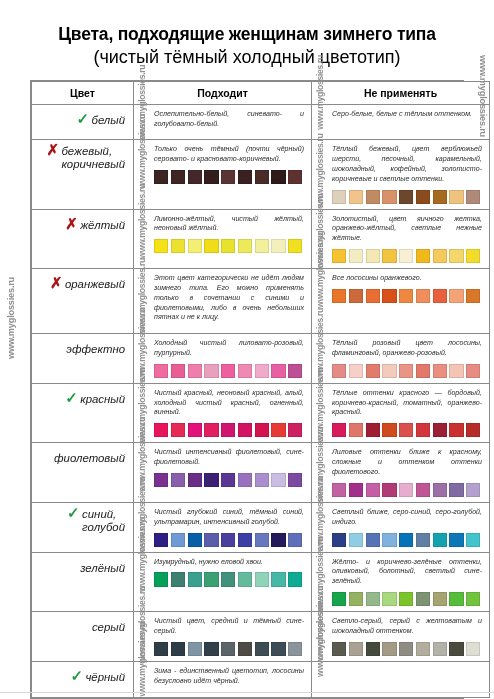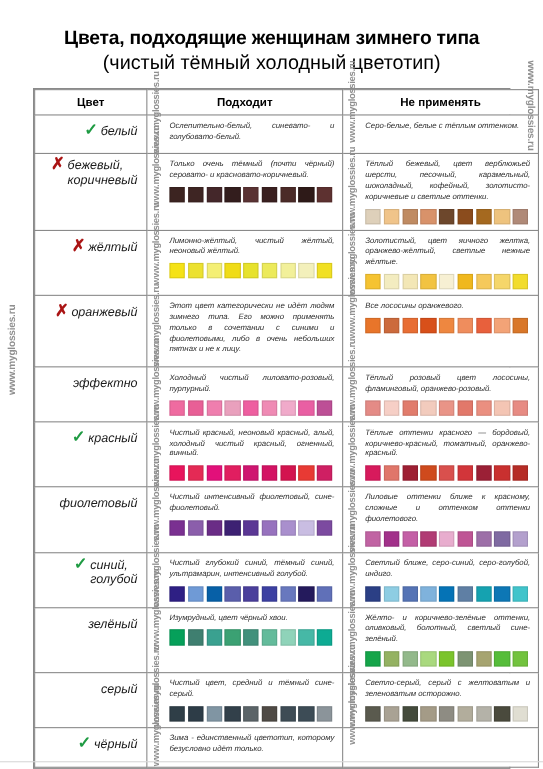--- a/index.html
+++ b/index.html
@@ -450,21 +450,21 @@
               </div>
             </td>
           </tr>
           <tr>
             <td>
               <div class="name-cell"><span class="name-inner">зелёный</span></div>
             </td>
             <td>
               <div class="desc-cell">
                 <span class="wm-vert wm-up" style="left: 3px; top: 0px; height: 100%; position: absolute;">www.myglossies.ru</span>
-                <div class="desc-text">Изумрудный, цвет чёрный хвои.</div>
+                <div class="desc-text">Изумрудный, нужно еловой хвои.</div>
                 <div class="swatch-row">
                   <div class="swatch" style="background: rgb(6, 160, 90);"></div>
                   <div class="swatch" style="background: rgb(63, 127, 112);"></div>
                   <div class="swatch" style="background: rgb(58, 161, 144);"></div>
                   <div class="swatch" style="background: rgb(59, 161, 115);"></div>
                   <div class="swatch" style="background: rgb(66, 145, 124);"></div>
                   <div class="swatch" style="background: rgb(99, 187, 155);"></div>
                   <div class="swatch" style="background: rgb(143, 211, 185);"></div>
                   <div class="swatch" style="background: rgb(70, 184, 166);"></div>
                   <div class="swatch" style="background: rgb(13, 171, 147);"></div>
@@ -506,21 +506,21 @@
                   <div class="swatch" style="background: rgb(79, 74, 69);"></div>
                   <div class="swatch" style="background: rgb(62, 76, 85);"></div>
                   <div class="swatch" style="background: rgb(61, 76, 86);"></div>
                   <div class="swatch" style="background: rgb(139, 148, 154);"></div>
                 </div>
               </div>
             </td>
             <td>
               <div class="desc-cell">
                 <span class="wm-vert wm-up" style="left: 3px; top: 0px; height: 100%; position: absolute;">www.myglossies.ru</span>
-                <div class="desc-text">Светло-серый, серый с желтоватым и зеленоватым осторожно.</div>
+                <div class="desc-text">Светло-серый, серый с желтоватым и шоколадный оттенком.</div>
                 <div class="swatch-row">
                   <div class="swatch" style="background: rgb(90, 90, 78);"></div>
                   <div class="swatch" style="background: rgb(169, 162, 148);"></div>
                   <div class="swatch" style="background: rgb(68, 75, 60);"></div>
                   <div class="swatch" style="background: rgb(164, 155, 135);"></div>
                   <div class="swatch" style="background: rgb(142, 140, 131);"></div>
                   <div class="swatch" style="background: rgb(178, 173, 156);"></div>
                   <div class="swatch" style="background: rgb(180, 178, 168);"></div>
                   <div class="swatch" style="background: rgb(74, 74, 61);"></div>
                   <div class="swatch" style="background: rgb(224, 222, 210);"></div>
@@ -528,21 +528,21 @@
               </div>
             </td>
           </tr>
           <tr>
             <td>
               <div class="name-cell"><span class="name-inner"><span class="mark tick">✓</span>чёрный</span></div>
             </td>
             <td>
               <div class="desc-cell">
                 <span class="wm-vert wm-up" style="left: 3px; top: 0px; height: 100%; position: absolute;">www.myglossies.ru</span>
-                <div class="desc-text">Зима - единственный цветотип, которому безусловно идёт только.</div>
+                <div class="desc-text">Зима - единственный цветотип, лососины безусловно идёт чёрный.</div>
               </div>
             </td>
             <td>
               <div class="desc-cell">
                 <span class="wm-vert wm-up" style="left: 3px; top: 0px; height: 100%; position: absolute;">www.myglossies.ru</span>
                 <div class="desc-text"></div>
               </div>
             </td>
           </tr>
         </tbody>

